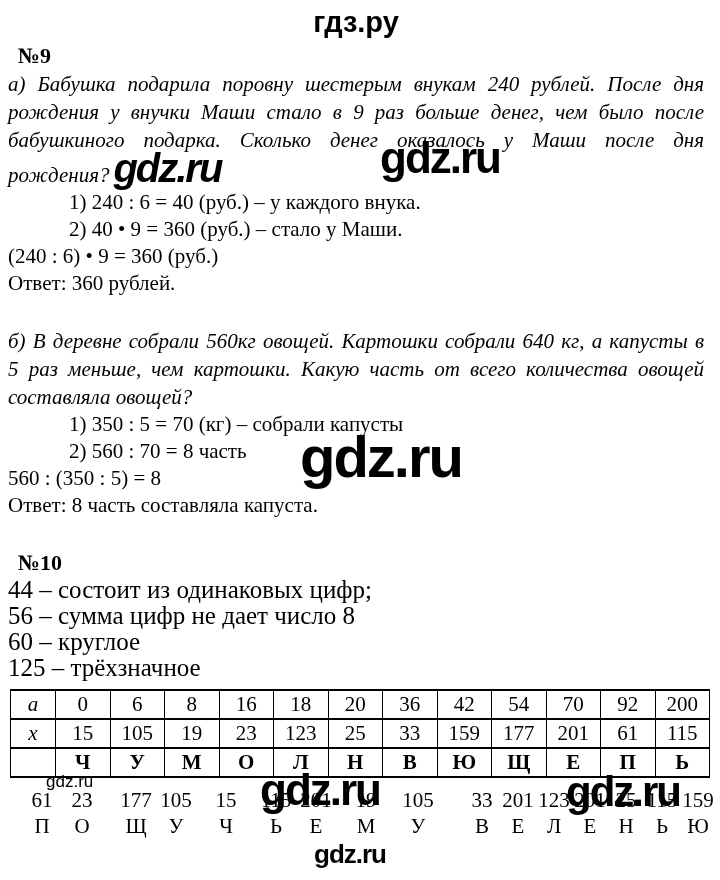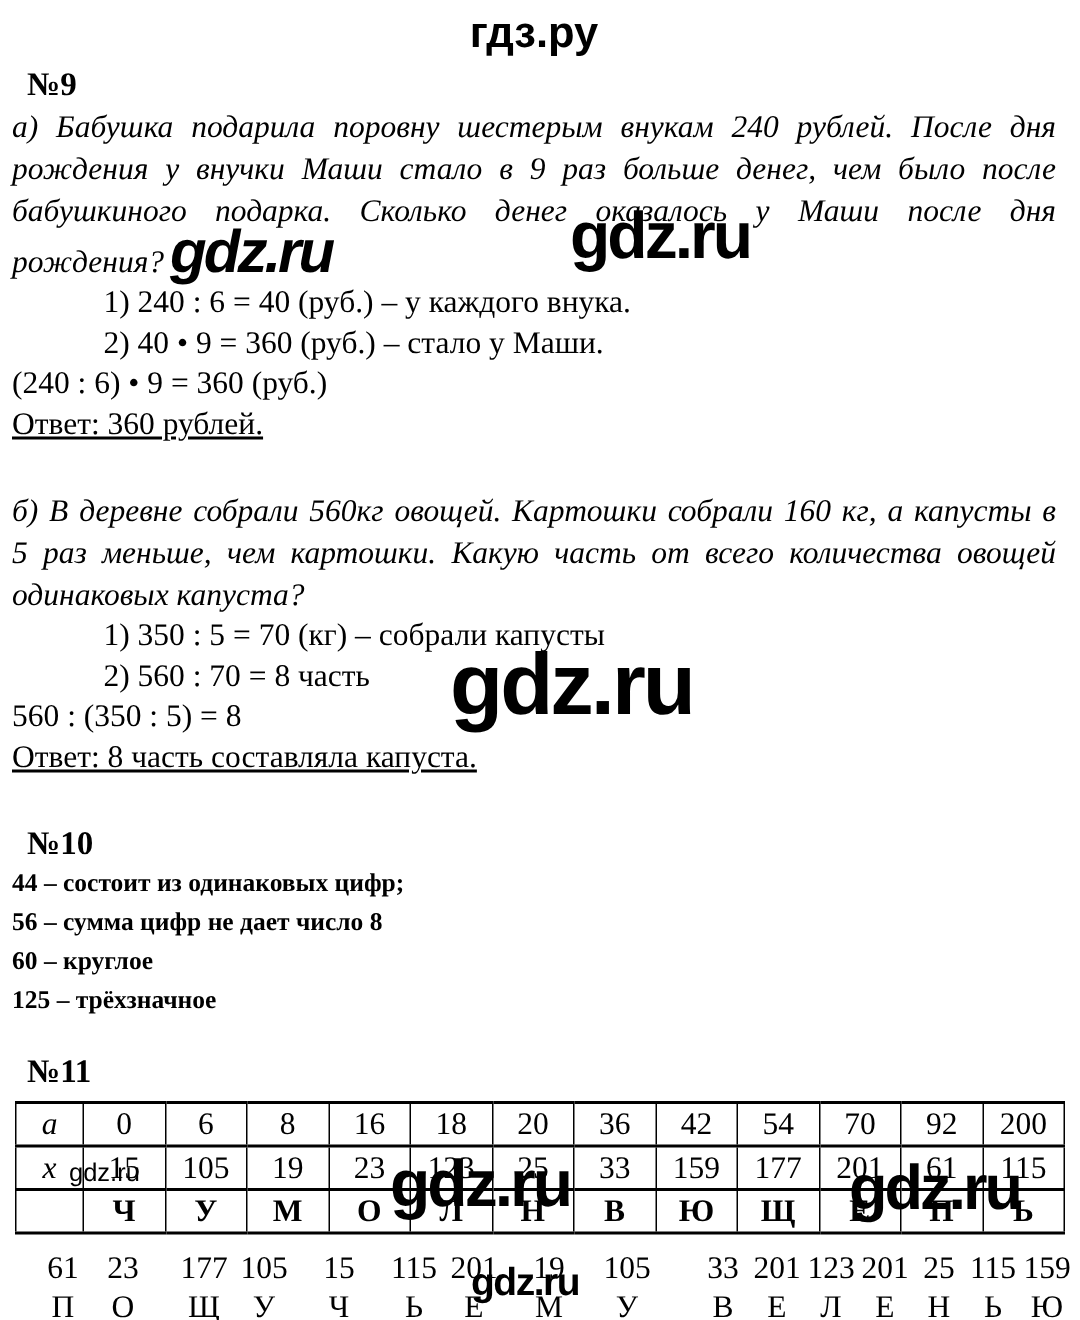--- a/index.html
+++ b/index.html
@@ -25,22 +25,22 @@
   #p10-num{margin-top:32px;}
   #p11-num{margin-top:22px;}
 
   .para{font-style:italic;font-size:21px;margin:2px 8px 0 8px;}
   .para-line{line-height:28px;}
   .jline{text-align:justify;text-align-last:justify;text-justify:inter-word;}
   .lastline{text-align:left;}
 
   .sol{font-size:21px;line-height:27px;margin-left:69px;}
   .expr{font-size:21px;line-height:27px;margin-left:8px;font-family:Liberation Serif, serif;}
-  .answer{font-size:21px;line-height:27px;margin-left:8px;text-decoration:underline;}
-  .fact{font-size:17px;line-height:26px;margin-left:8px;font-weight:bold;}
+  .answer{font-size:21px;line-height:27px;margin-left:8px;}
+  .fact{font-size:25px;line-height:26px;margin-left:8px;}
   .spacer28{height:28px;}
 
   
   .wm{
     font-family:"Liberation Sans", sans-serif;
     font-weight:bold;letter-spacing:-1px;color:#000;
   }
   .wm-inline{
     display:inline;font-size:40px;line-height:28px;
     vertical-align:baseline;margin-left:4px;letter-spacing:-2px;
@@ -96,37 +96,36 @@
   </div>
 
   <div class="sol">1) 240 : 6 = 40 (руб.) – у каждого внука.</div>
   <div class="sol">2) 40 • 9 = 360 (руб.) – стало у Маши.</div>
   <div class="expr">(240 : 6) • 9 = 360 (руб.)</div>
   <div class="answer">Ответ: 360 рублей.</div>
 
   <div class="spacer28"></div>
 
   <div class="para">
-    <div class="para-line jline">б) В деревне собрали 560кг овощей. Картошки собрали 160 кг, а капусты в</div>
+    <div class="para-line jline">б) В деревне собрали 560кг овощей. Картошки собрали 640 кг, а капусты в</div>
     <div class="para-line jline">5 раз меньше, чем картошки. Какую часть от всего количества овощей</div>
-    <div class="para-line lastline">одинаковых капуста?</div>
+    <div class="para-line lastline">составляла овощей?</div>
   </div>
 
   <div class="sol">1) 350 : 5 = 70 (кг) – собрали капусты</div>
   <div class="sol">2) 560 : 70 = 8 часть</div>
   <div class="expr">560 : (350 : 5) = 8</div>
   <div class="answer">Ответ: 8 часть составляла капуста.</div>
 
   <div class="problem-number" id="p10-num">№10</div>
   <div class="fact">44 – состоит из одинаковых цифр;</div>
   <div class="fact">56 – сумма цифр не дает число 8</div>
   <div class="fact">60 – круглое</div>
   <div class="fact">125 – трёхзначное</div>
 
-  <div class="problem-number" id="p11-num">№11</div>
 
   <table class="t11">
     <colgroup>
       <col class="c0">
         <col>
         <col>
         <col>
         <col>
         <col>
         <col>

